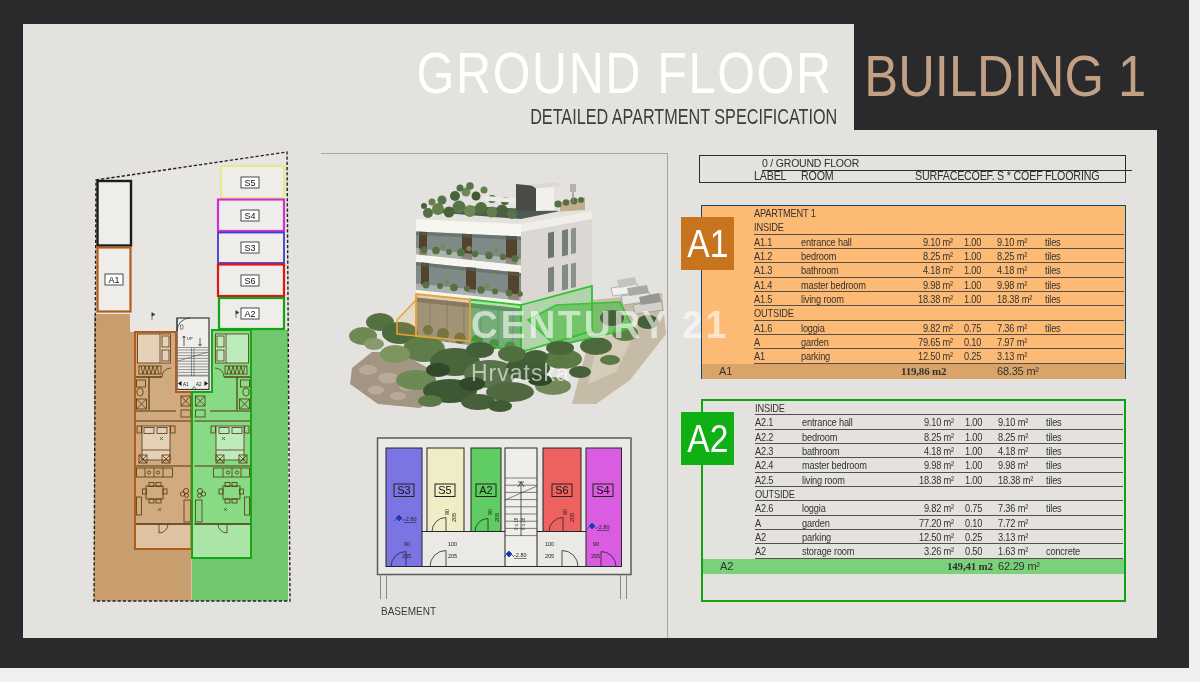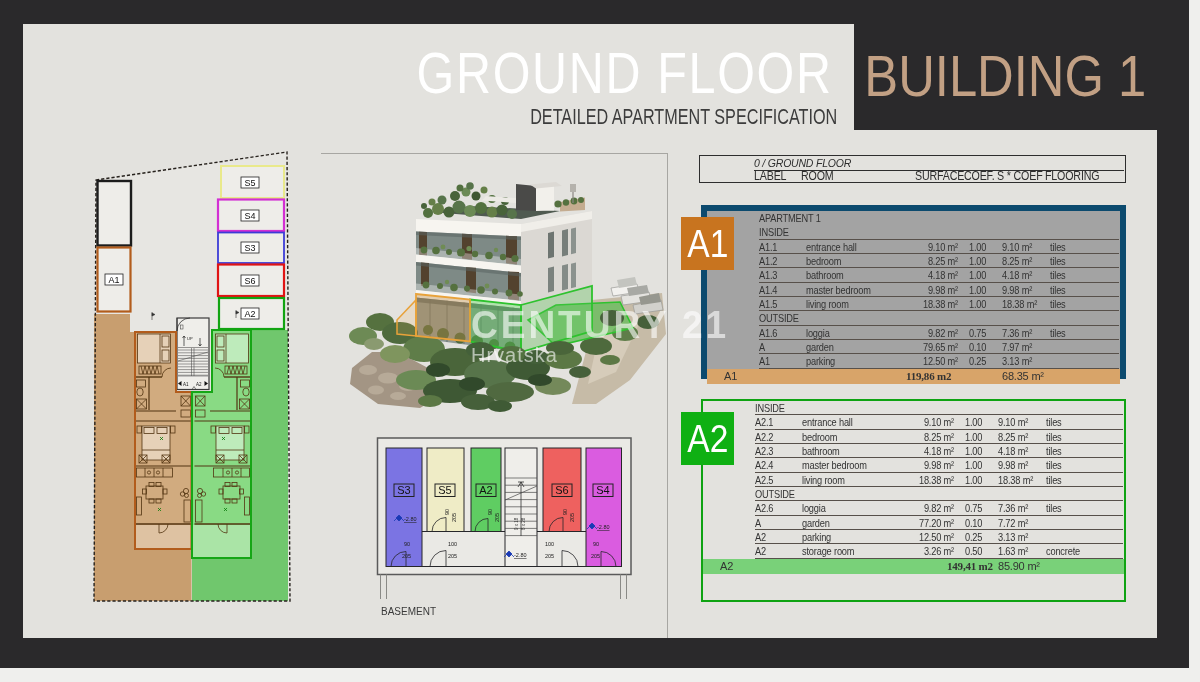--- a/index.html
+++ b/index.html
@@ -8,34 +8,34 @@
   .abs{position:absolute;}
   .frame{left:0;top:0;width:1189px;height:668px;background:#2a292b;}
   .content{left:23px;top:24px;width:1134px;height:614px;background:#e3e2de;}
   .titleblock{left:854px;top:24px;width:335px;height:106px;background:#2a292b;}
   .title{top:38.5px;right:367px;font-size:58px;color:#ffffff;white-space:nowrap;transform-origin:100% 0;letter-spacing:2px;transform:scaleX(0.836);}
   .bldg{top:42px;right:54px;font-size:58px;color:#c2a084;white-space:nowrap;transform-origin:100% 0;transform:scaleX(0.875);}
   .subtitle{top:104px;right:363px;font-size:22px;color:#3c3c3c;white-space:nowrap;transform-origin:100% 0;transform:scaleX(0.736);}
   .panelline-top{left:321px;top:153px;width:347px;height:1px;background:#a7a6a2;}
   .panelline-right{left:667px;top:153px;width:1px;height:485px;background:#a7a6a2;}
   .wm{z-index:7;left:471px;top:304px;font-size:38px;font-weight:bold;color:rgba(255,255,255,0.60);white-space:nowrap;transform-origin:0 0;letter-spacing:3px;transform:scaleX(0.976);}
-  .wm2{z-index:7;left:471px;top:344px;font-size:20px;color:rgba(255,255,255,0.60);white-space:nowrap;letter-spacing:1px;}
+  .wm2{z-index:7;left:471px;top:360px;font-size:23px;color:rgba(255,255,255,0.60);white-space:nowrap;letter-spacing:1px;}
   
   .spechead{left:699px;top:155px;width:427px;height:28px;border:1.5px solid #2e2e2e;box-sizing:border-box;}
-  .spechead .r1{position:absolute;left:54px;top:0;width:370px;height:13.5px;border-bottom:1px solid #2e2e2e;font-size:10.5px;line-height:14px;color:#2e2e2e;letter-spacing:-0.2px;font-style:italic;}
+  .spechead .r1{position:absolute;left:62px;top:0;width:370px;height:13.5px;border-bottom:1px solid #2e2e2e;font-size:10.5px;line-height:14px;color:#2e2e2e;letter-spacing:-0.2px;}
   .spechead .r2{position:absolute;left:54px;top:14px;width:370px;height:12px;font-size:13px;line-height:12px;color:#2e2e2e;letter-spacing:-0.2px;}
   .tbl{box-sizing:border-box;font-size:10.5px;color:#333;letter-spacing:-0.2px;}
   .tbl .trow{position:relative;height:14.35px;line-height:14.35px;}
   .tbl .trow.ln::after{content:'';position:absolute;left:52px;right:1px;bottom:0;height:1px;background:#57504a;}
   .tbl .trow span{position:absolute;top:0;height:100%;}
   .cA{left:52px;} .cB{left:99px;} .cC{left:173px;width:78px;text-align:right;} .cD{left:262px;} .cE{left:295px;} .cF{left:343px;}
   .tbl .trow span{transform:scaleX(0.88);transform-origin:0 50%;}
   .tbl .trow span.cC{transform-origin:100% 50%;}
   .spechead .r2 span{transform:scaleX(0.82);transform-origin:0 50%;}
-  .tbl1{left:701px;top:205px;width:425px;height:174px;border:6px solid #0c4a6e;background:#a3a3a3;}
+  .tbl1{left:701px;top:205px;width:425px;height:174px;border:1px solid #0c4a6e;background:#fdba74;}
   .tbl2{left:701px;top:399px;width:425px;height:203px;border:2px solid #0fa312;background:#e3e2de;}
   .foot1{position:relative;height:15px;line-height:15px;background:#d8a469;font-size:11px;}
   .foot2{position:relative;height:15px;line-height:15px;background:#79d179;font-size:11px;}
   .badge{width:53px;height:53px;color:#fff;text-align:center;font-size:39px;line-height:54px;z-index:6;}
   .badge span{display:inline-block;transform:scaleX(0.86);transform-origin:50% 50%;}
   .badge1{left:681px;top:216.5px;background:#c8741f;}
   .badge2{left:681px;top:412px;background:#0fb013;}
   svg{position:absolute;left:0;top:0;overflow:visible;}
 </style>
 </head>
@@ -763,17 +763,17 @@
         <span class="cA">A2</span>
         <span class="cB">storage room</span>
         <span class="cC">3.26 m²</span>
         <span class="cD">0.50</span>
         <span class="cE">1.63 m²</span>
         <span class="cF">concrete</span>
       </div>
   <div class="foot2">
         <span style="position:absolute;left:17px;">A2</span>
         <span style="position:absolute;left:199px;font-weight:bold;font-family:'Liberation Serif',serif;margin-left:45px;">149,41 m2</span>
-        <span style="position:absolute;left:295px;">85.90 m²</span>
+        <span style="position:absolute;left:295px;">62.29 m²</span>
       </div>
 </div>
 
 </div>
 
 </body></html>

